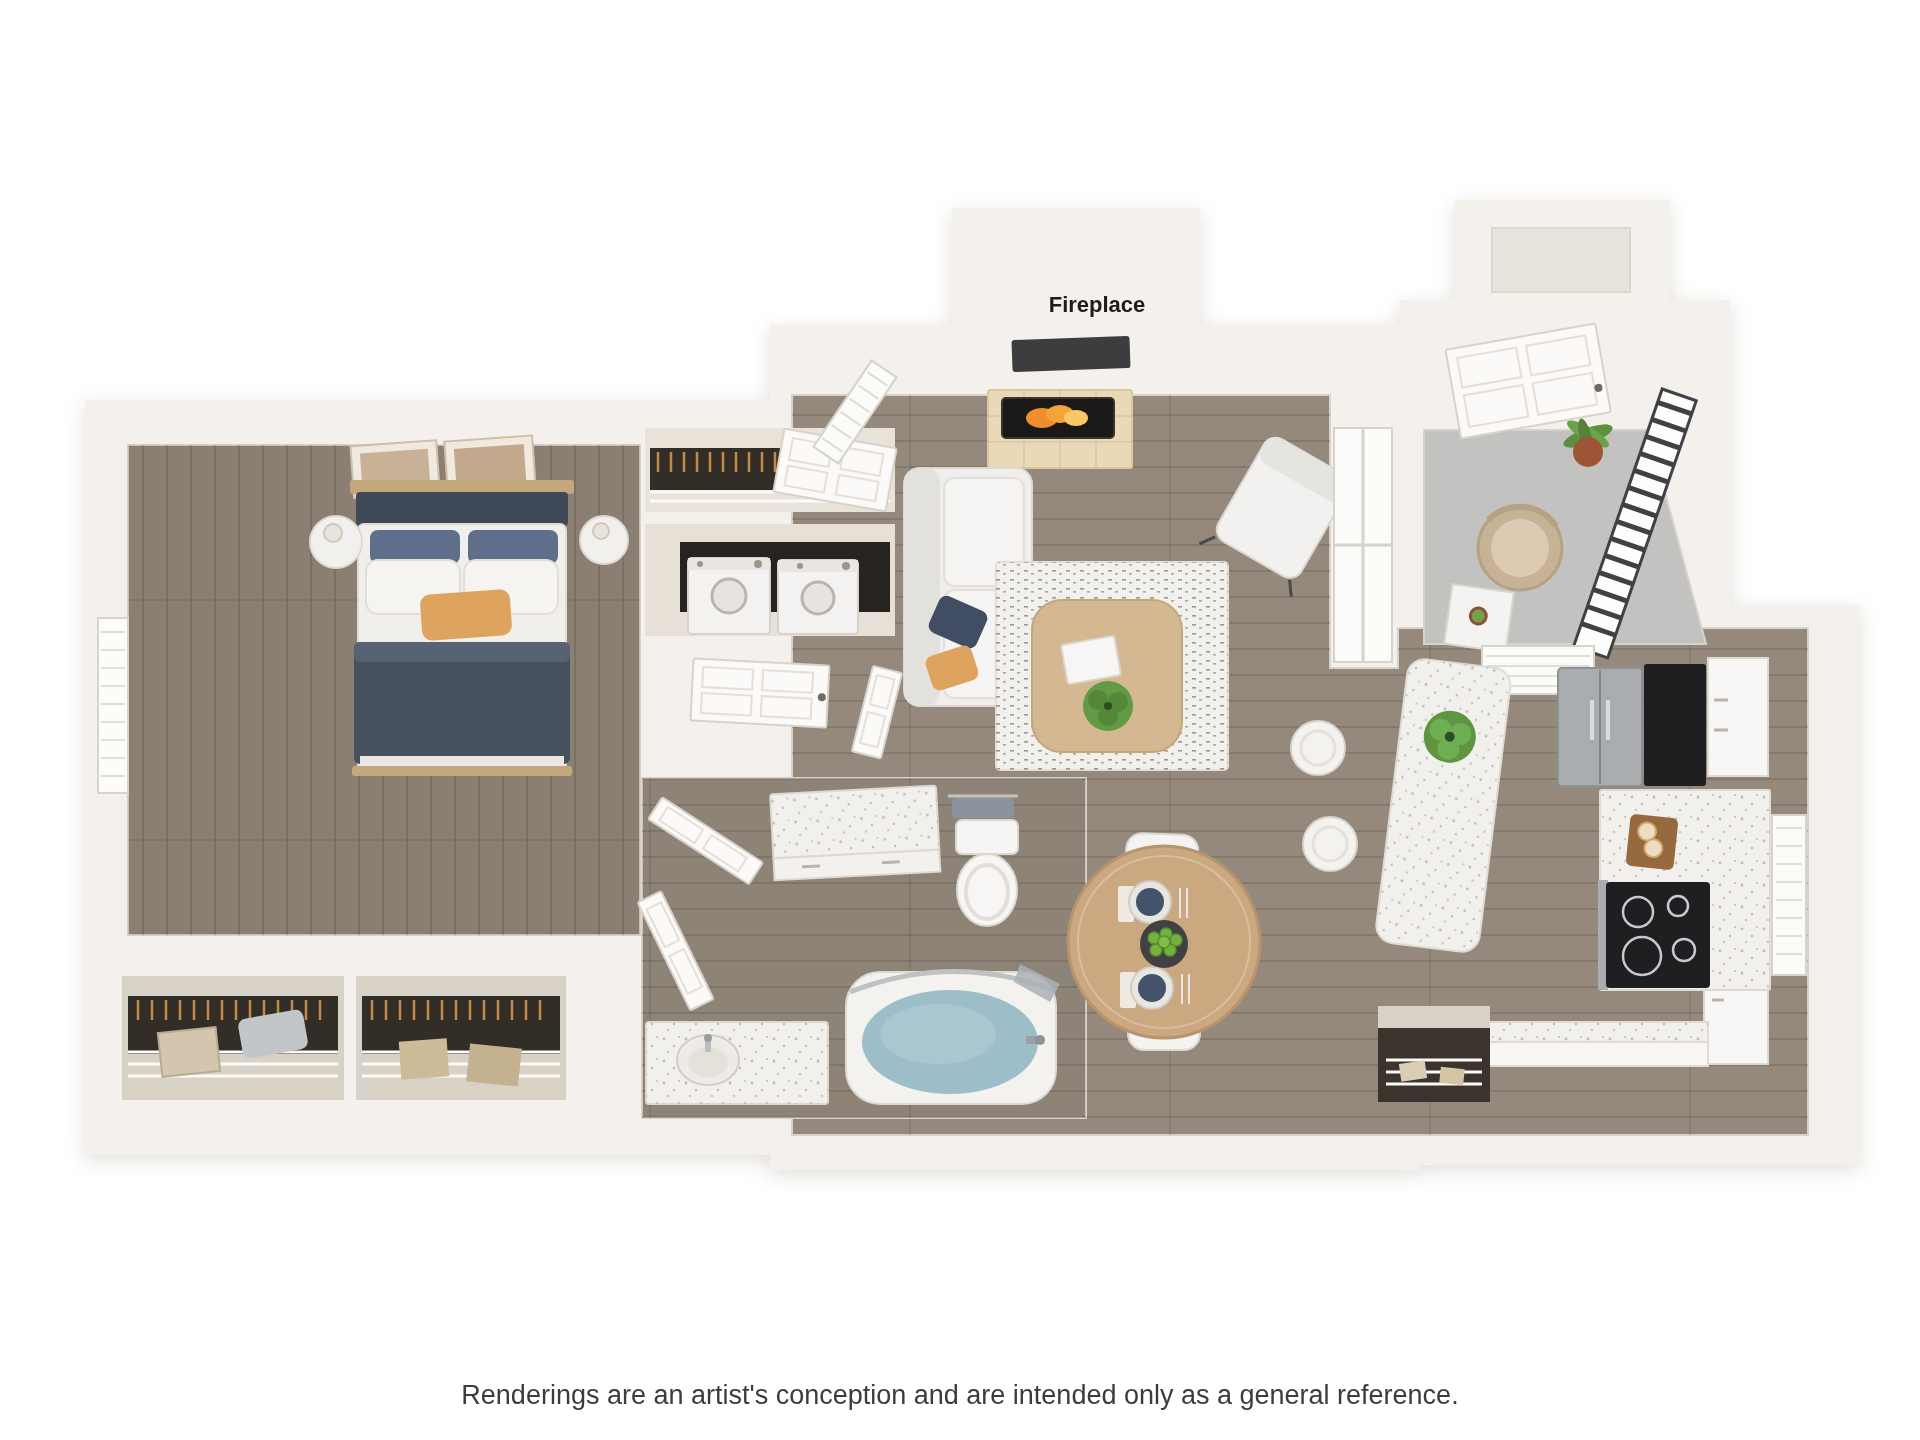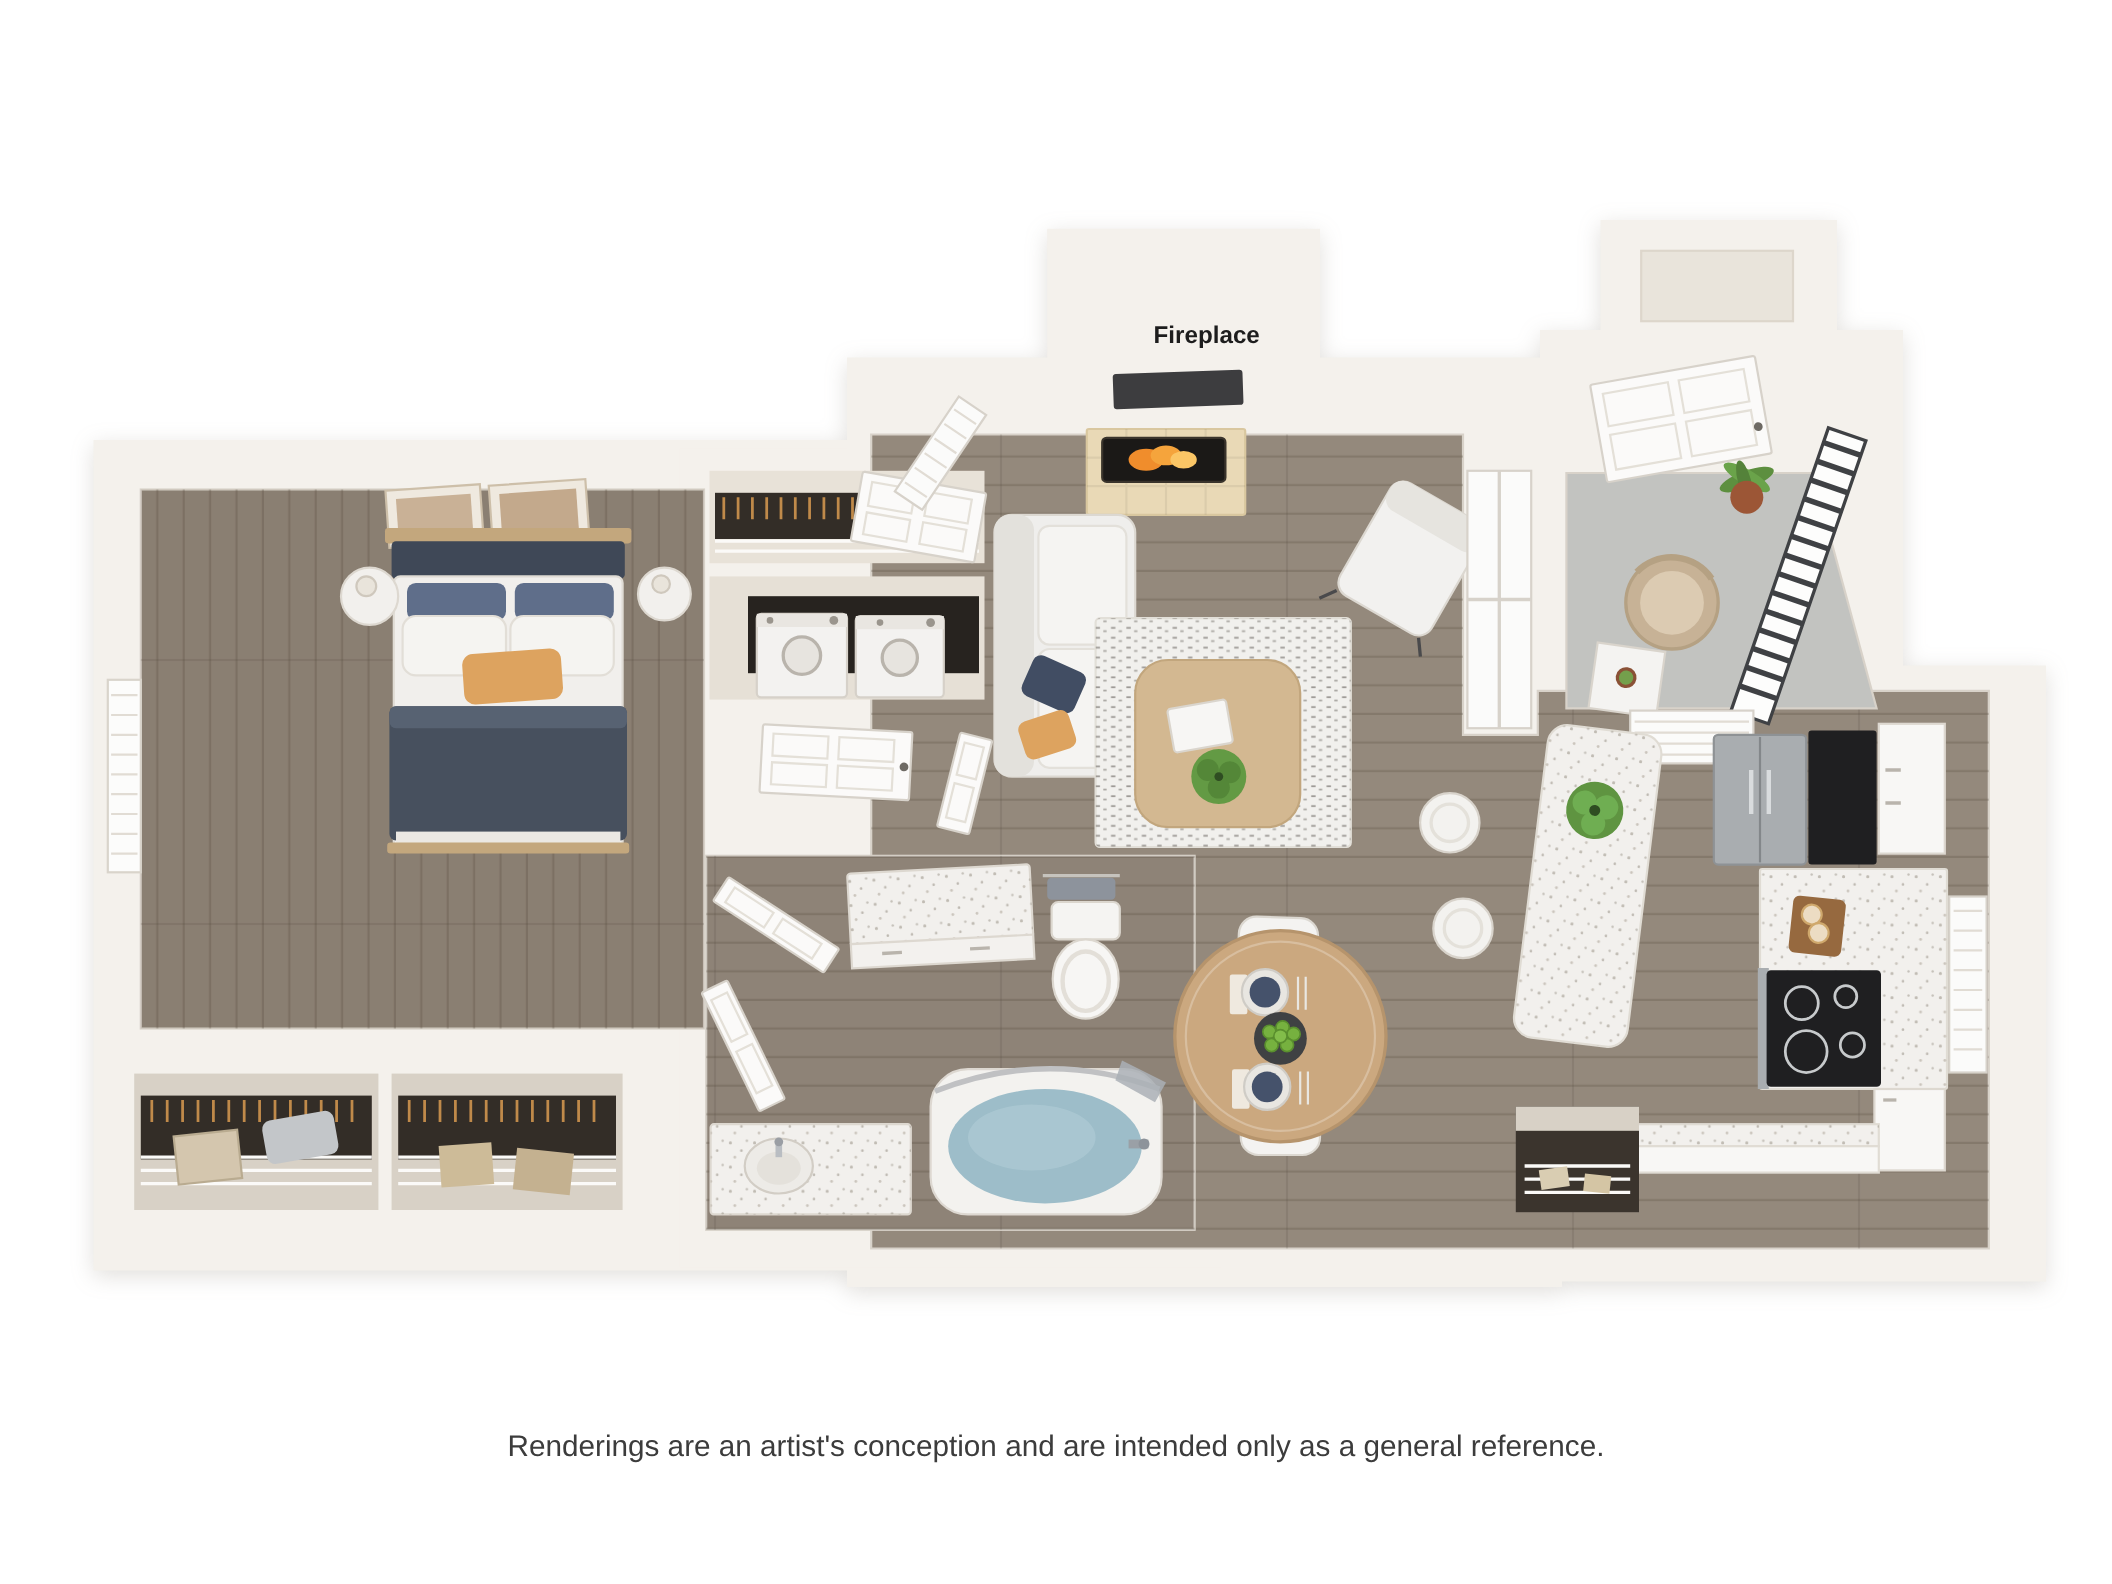--- a/index.html
+++ b/index.html
@@ -12,21 +12,21 @@
   .wood   {fill:var(--wood-floor,#94897c);stroke:#d8d2c9;stroke-width:2;}
   .conc   {fill:var(--balcony-floor,#c2c3c0);stroke:#d8d2c9;stroke-width:2;}
   .whitefur{fill:#f4f3f1;stroke:#dcd8d1;stroke-width:2;}
   .doorleaf{fill:#fbfaf9;stroke:#d7d2ca;stroke-width:2;}
   .panel  {fill:none;stroke:#e4e0d8;stroke-width:2;}
   .wire   {stroke:#fbfaf8;stroke-width:3;fill:none;}
   .hanger {stroke:#c08a4a;stroke-width:2.5;fill:none;}
   .blind  {stroke:#e1dcd4;stroke-width:2;fill:none;}
   .fireplace-label{font-family:"Liberation Sans",sans-serif;font-size:22px;font-weight:600;
         fill:var(--text-dark,#1d1d1d);}
-  .disclaimer{position:absolute;left:0;top:1296px;width:1920px;text-align:center;
+  .disclaimer{position:absolute;left:0;top:1376px;width:1920px;text-align:center;
         color:var(--text-gray,#3c3c3c);font-size:27px;line-height:38px;}
   .disclaimer p{margin:0;}
 </style>
 </head>
 <body>
 
 <div id="page">
 <svg width="1920" height="1440" viewBox="0 0 1920 1440">
   <defs>
     <pattern id="planksH" patternUnits="userSpaceOnUse" width="260" height="26">

